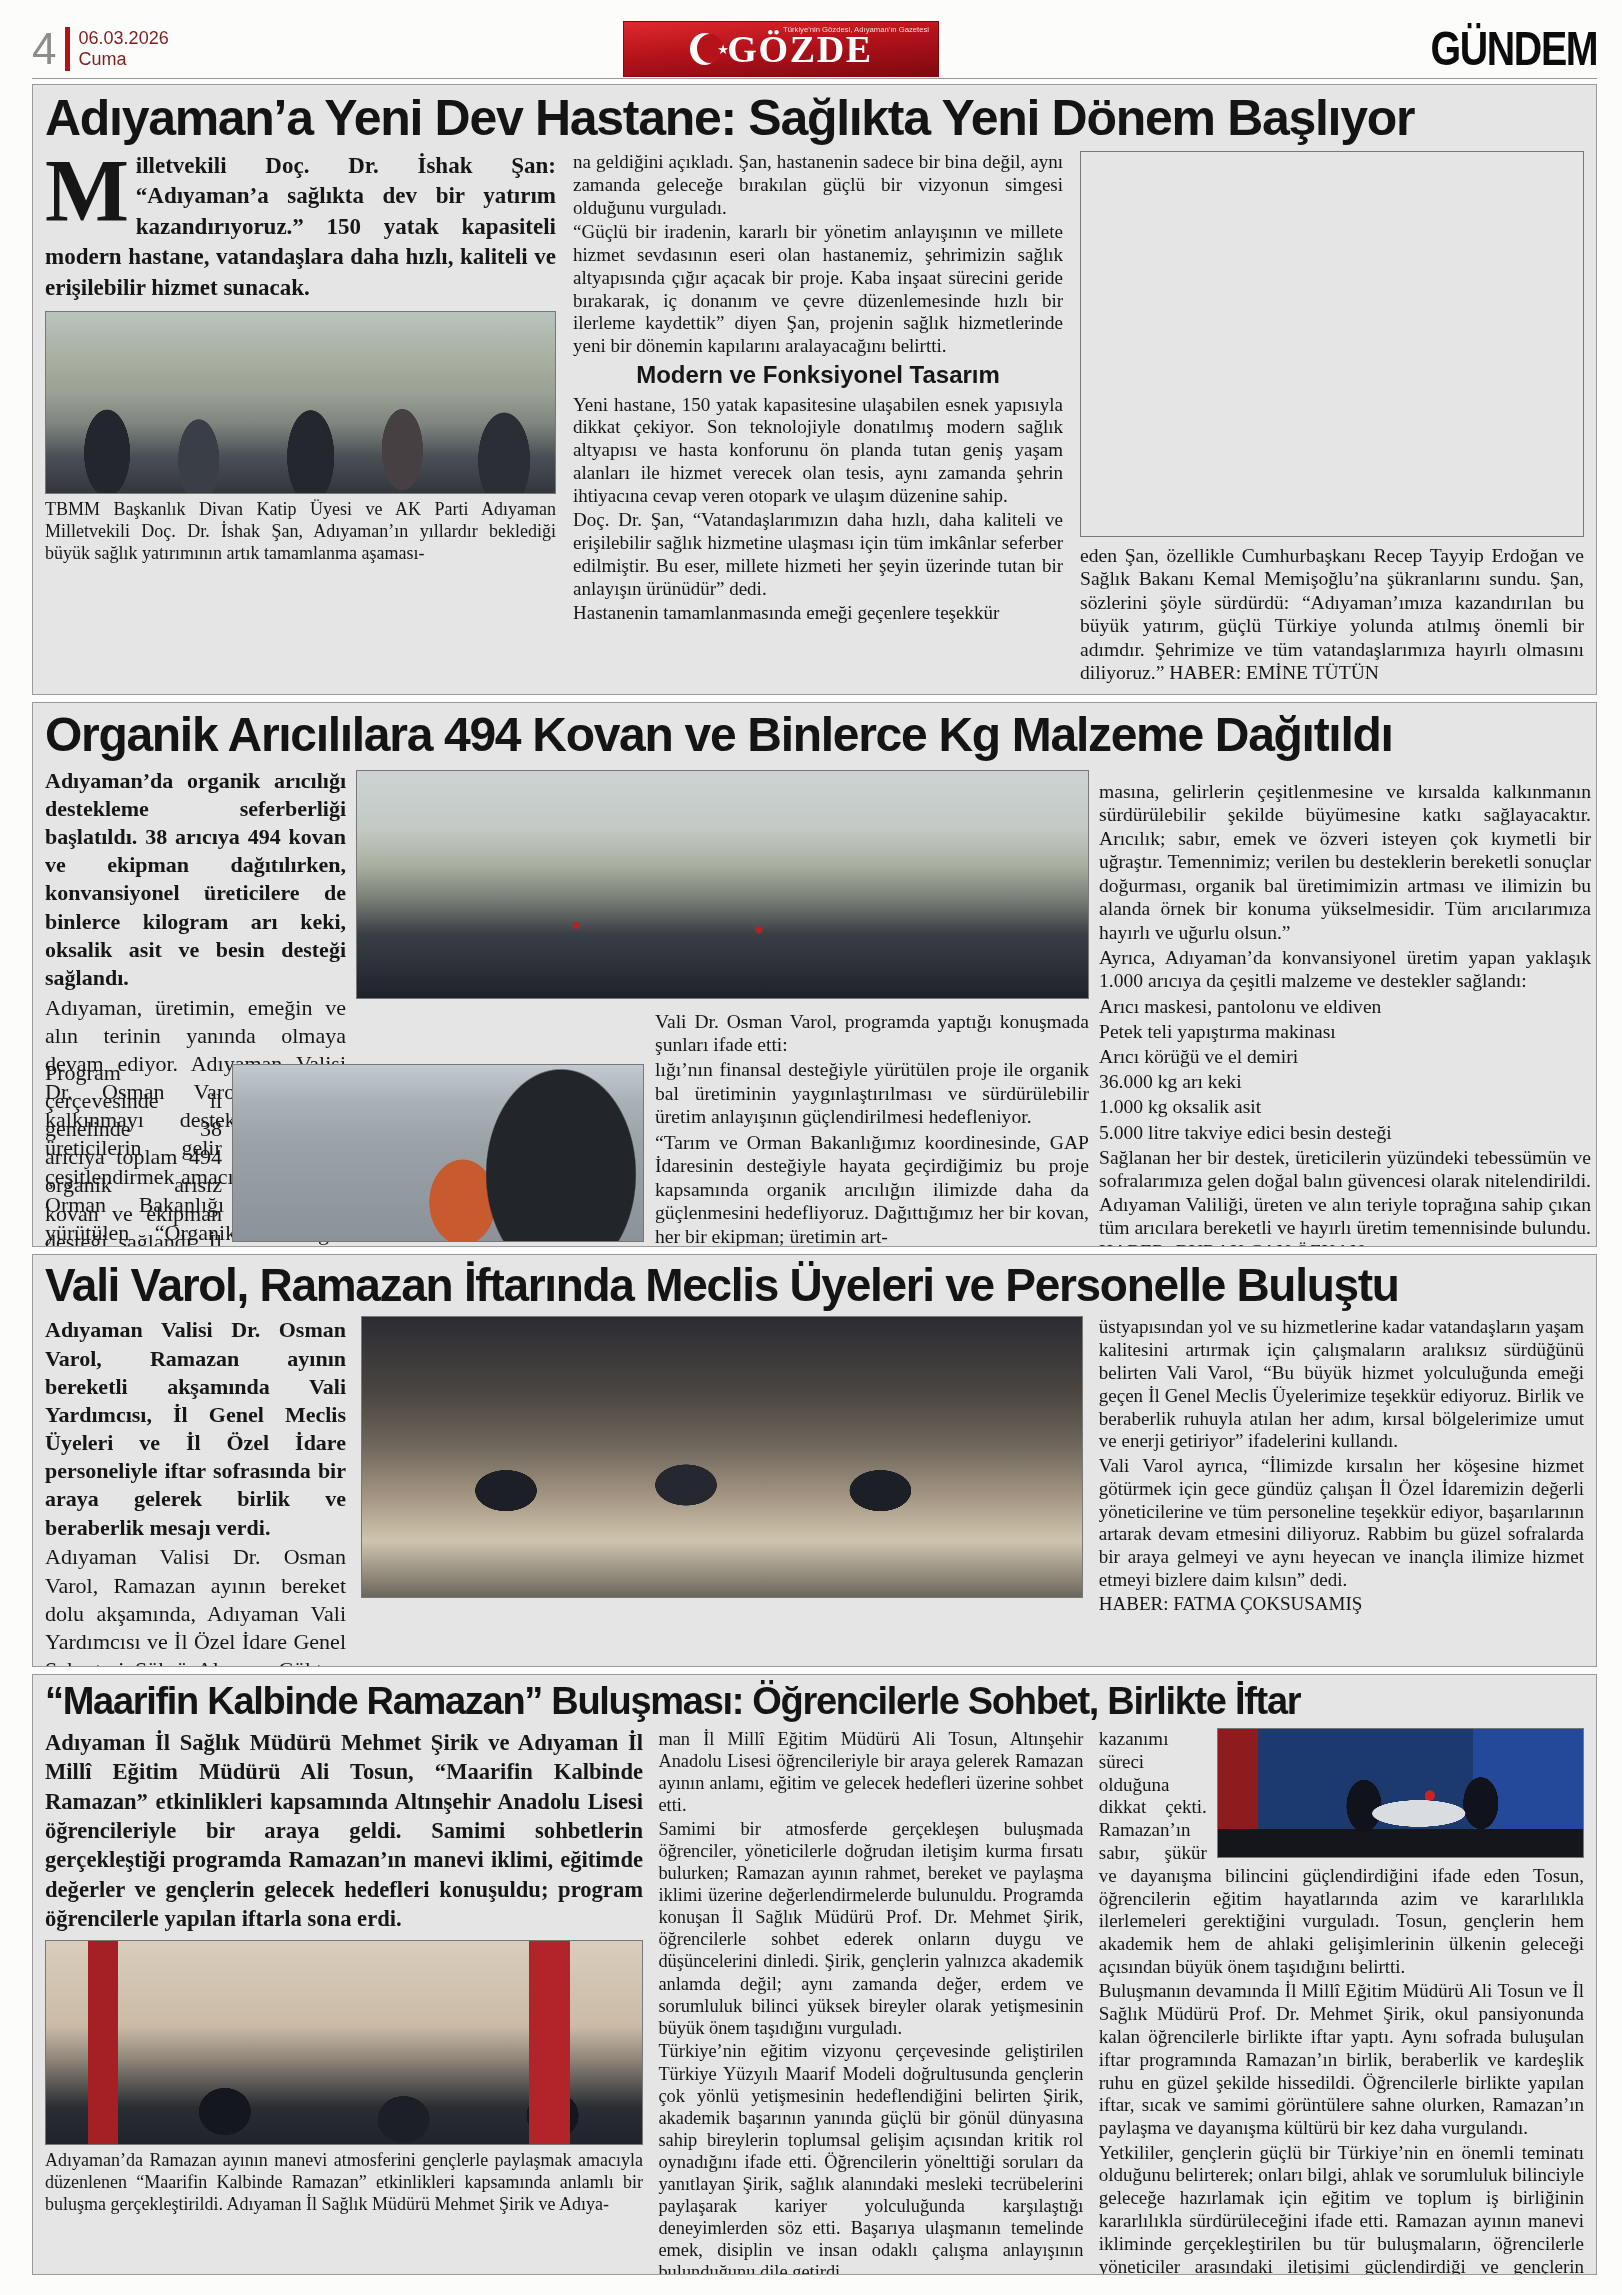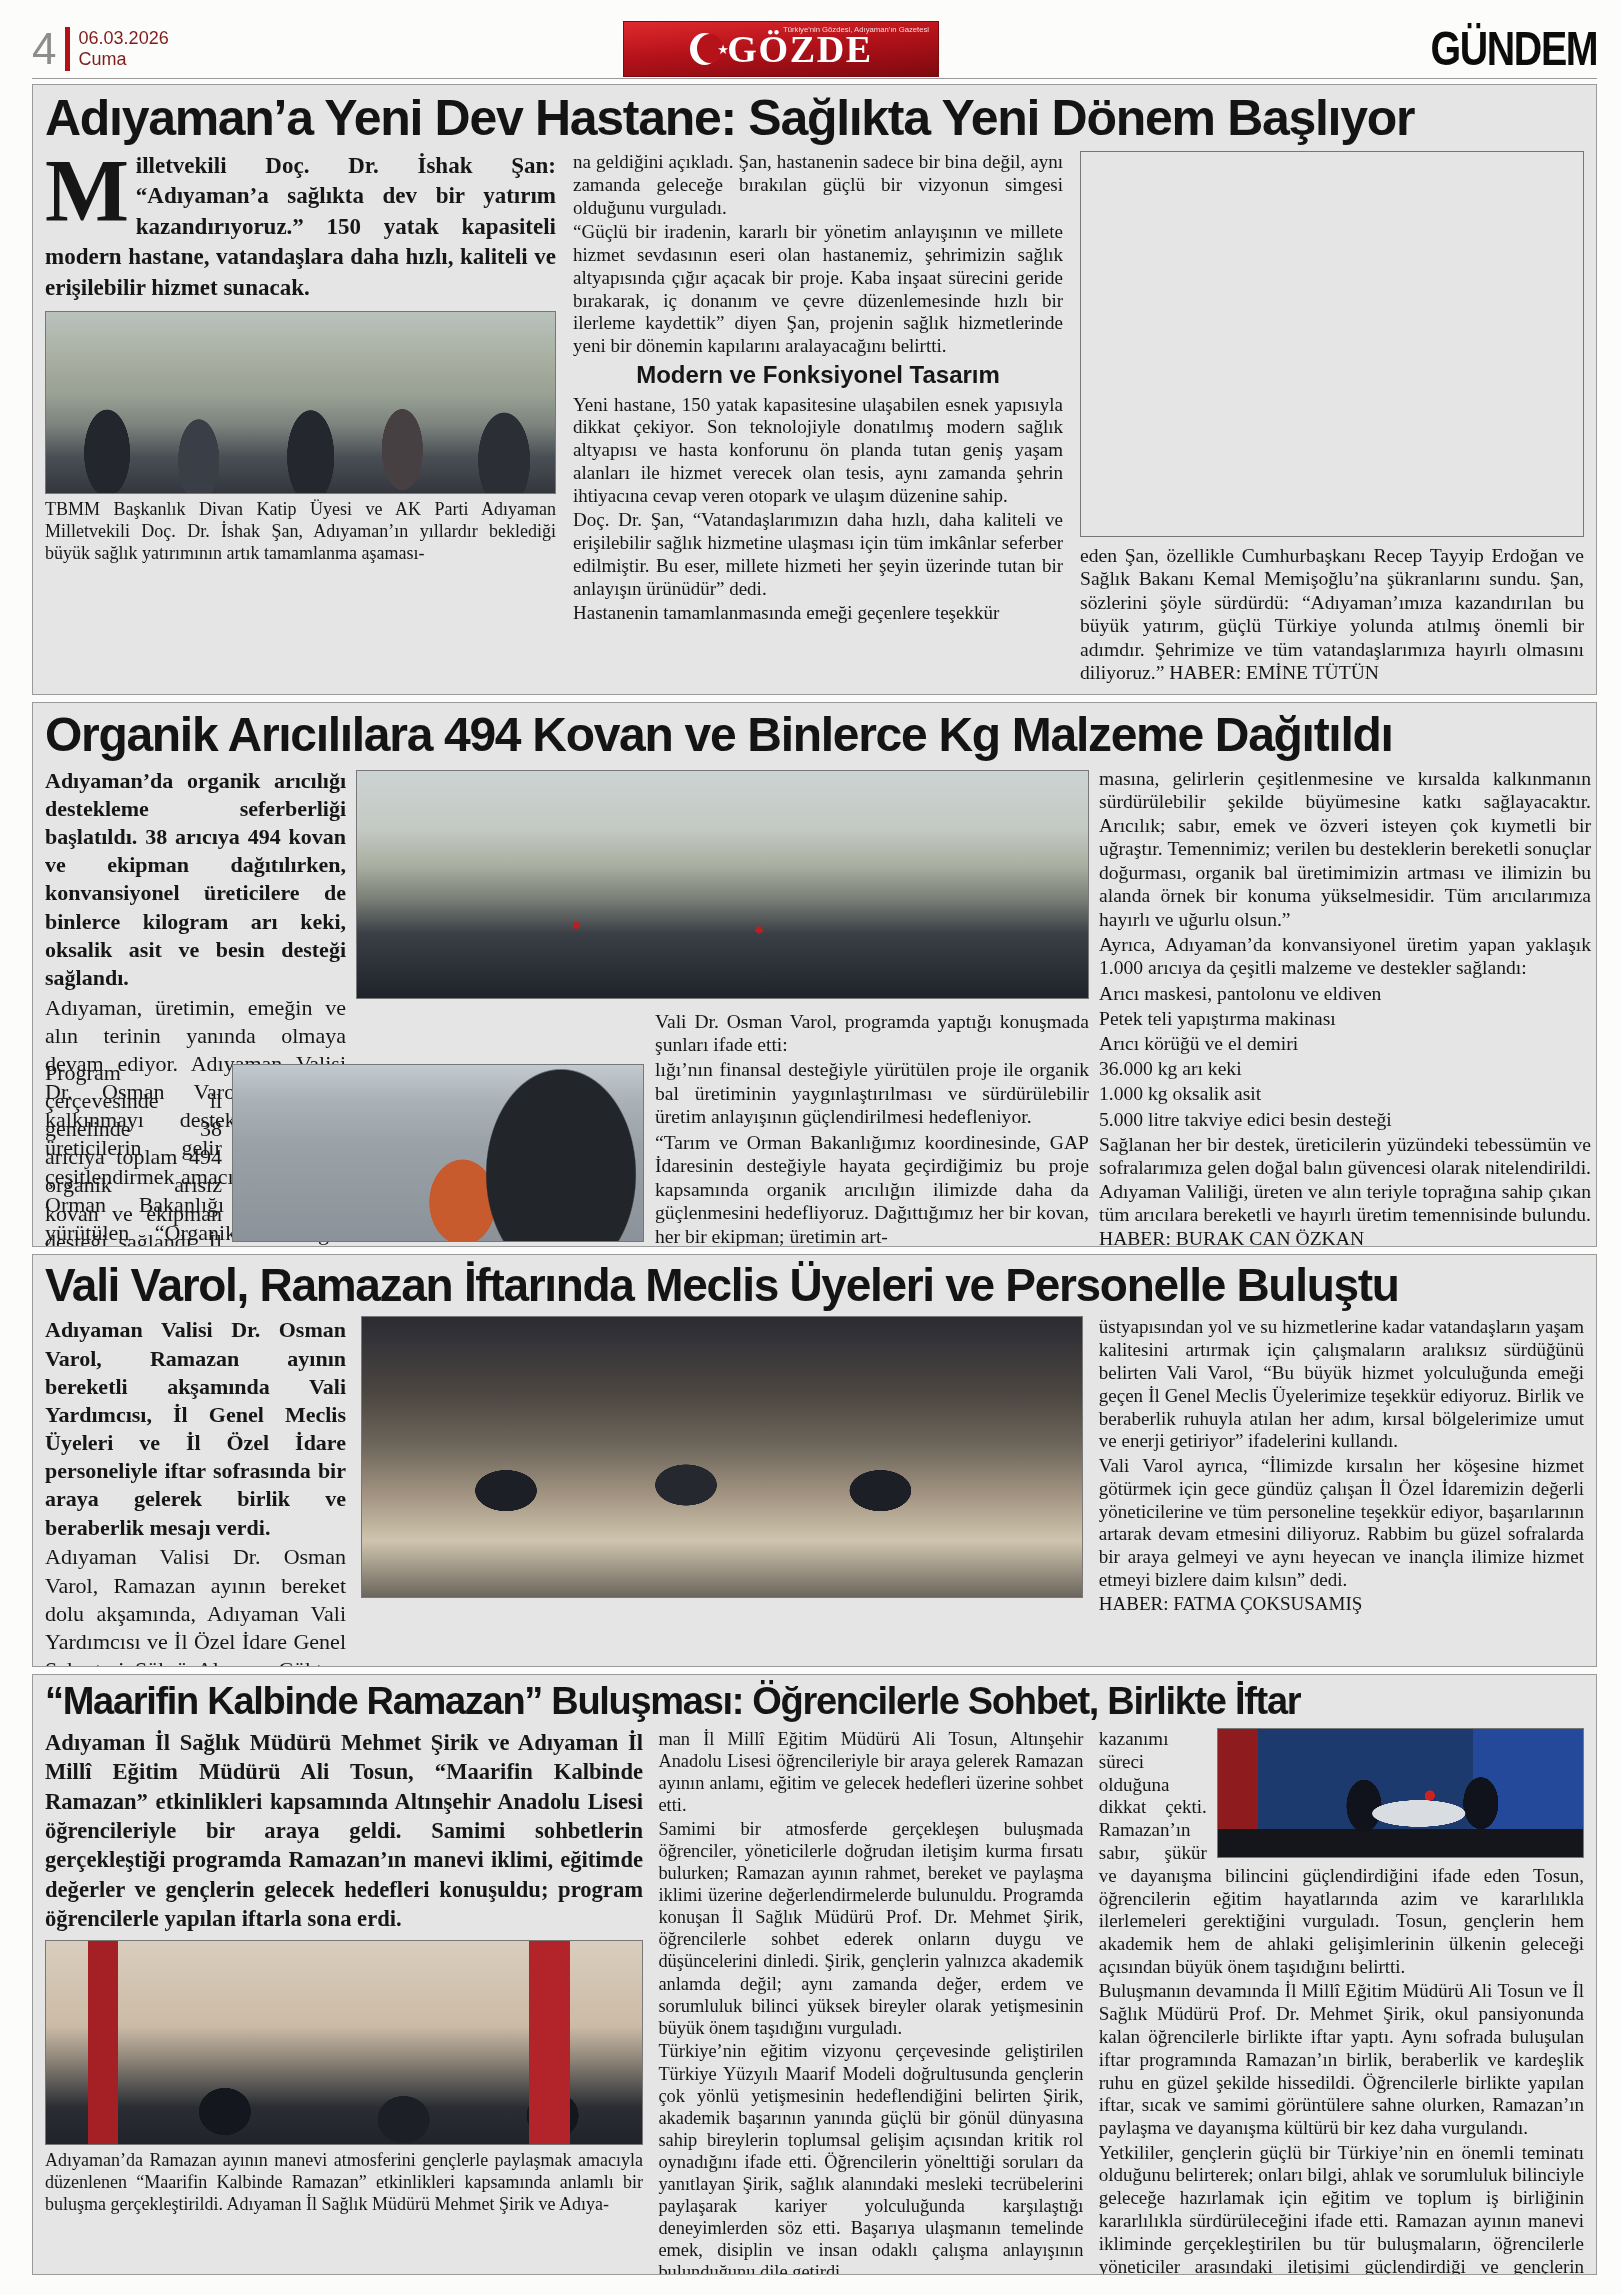--- a/index.html
+++ b/index.html
@@ -152,21 +152,21 @@
       <div class="abs bodysm" style="left:0;top:292px;width:177px;">
         <p class="p">Program çerçevesinde il genelinde 38 arıcıya toplam 494 organik arısız kovan ve ekipman desteği sağlandı. İl Tarım ve Orman Müdürlüğü koordinasyonunda, GAP İdaresi Başkan-</p>
       </div>
       <div class="abs photo ph-bee" style="left:187px;top:297px;width:412px;height:178px;"></div>
       <div class="abs photo ph-group2" style="left:311px;top:3.4px;width:733px;height:229px;"></div>
       <div class="abs body" style="left:610px;top:243px;width:434px;">
         <p class="p">Vali Dr. Osman Varol, programda yaptığı konuşmada şunları ifade etti:</p>
         <p class="p">lığı’nın finansal desteğiyle yürütülen proje ile organik bal üretiminin yaygınlaştırılması ve sürdürülebilir üretim anlayışının güçlendirilmesi hedefleniyor.</p>
         <p class="p">“Tarım ve Orman Bakanlığımız koordinesinde, GAP İdaresinin desteğiyle hayata geçirdiğimiz bu proje kapsamında organik arıcılığın ilimizde daha da güçlenmesini hedefliyoruz. Dağıttığımız her bir kovan, her bir ekipman; üretimin art-</p>
       </div>
-      <div class="abs body" style="left:1054px;top:0;width:492px;">
+      <div class="abs body" style="left:1054px;top:13px;width:492px;">
         <p class="p">masına, gelirlerin çeşitlenmesine ve kırsalda kalkınmanın sürdürülebilir şekilde büyümesine katkı sağlayacaktır. Arıcılık; sabır, emek ve özveri isteyen çok kıymetli bir uğraştır. Temennimiz; verilen bu desteklerin bereketli sonuçlar doğurması, organik bal üretimimizin artması ve ilimizin bu alanda örnek bir konuma yükselmesidir. Tüm arıcılarımıza hayırlı ve uğurlu olsun.”</p>
         <p class="p">Ayrıca, Adıyaman’da konvansiyonel üretim yapan yaklaşık 1.000 arıcıya da çeşitli malzeme ve destekler sağlandı:</p>
         <p class="p">Arıcı maskesi, pantolonu ve eldiven</p>
         <p class="p">Petek teli yapıştırma makinası</p>
         <p class="p">Arıcı körüğü ve el demiri</p>
         <p class="p">36.000 kg arı keki</p>
         <p class="p">1.000 kg oksalik asit</p>
         <p class="p">5.000 litre takviye edici besin desteği</p>
         <p class="p">Sağlanan her bir destek, üreticilerin yüzündeki tebessümün ve sofralarımıza gelen doğal balın güvencesi olarak nitelendirildi. Adıyaman Valiliği, üreten ve alın teriyle toprağına sahip çıkan tüm arıcılara bereketli ve hayırlı üretim temennisinde bulundu. HABER: BURAK CAN ÖZKAN</p>
       </div>

